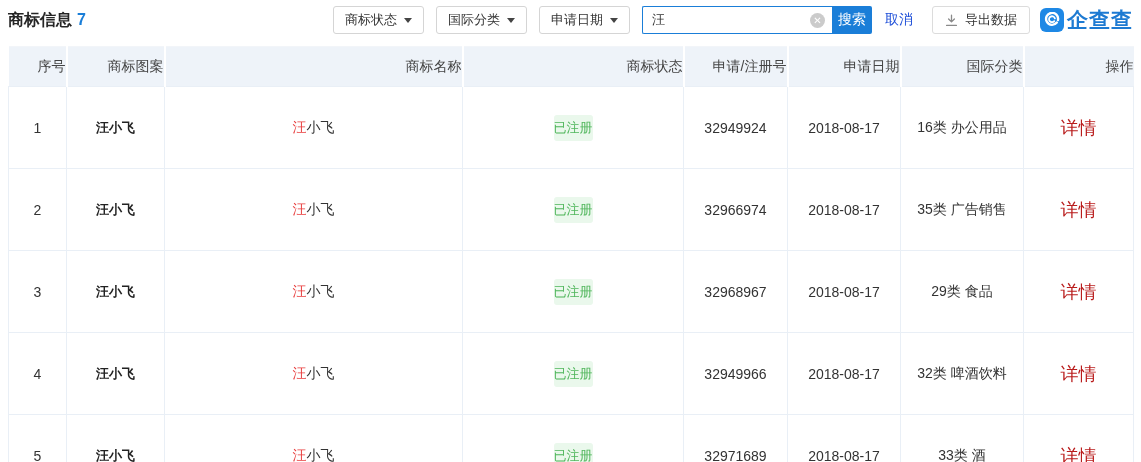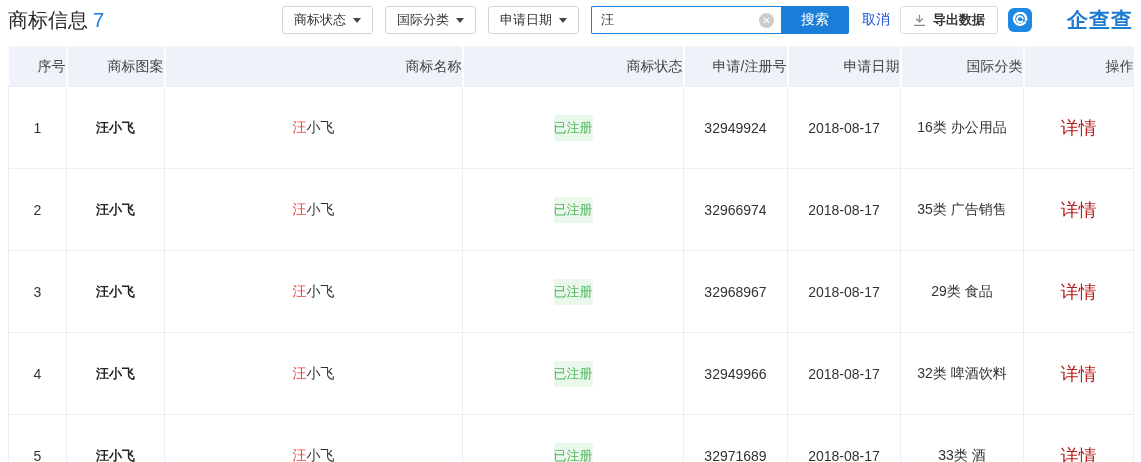--- a/index.html
+++ b/index.html
@@ -7,21 +7,21 @@
     width: 1141px; height: 462px; overflow: hidden;
     background: #fff;
     font-family: "Liberation Sans", "DejaVu Sans", sans-serif;
   }
   
   .topbar {
     height: 40px;
     display: flex; align-items: center;
     padding: 0 8px;
   }
-  .page-title { font-size: 20px; font-weight: normal; color: #262626; }
+  .page-title { font-size: 16px; font-weight: bold; color: #262626; }
   .page-title .count { color: #1a7ed8; margin-left: 5px; }
   .toolbar { margin-left: auto; display: flex; align-items: center; }
   .filter-btn {
     height: 28px; padding: 0 11px; margin-left: 12px;
     background: #fff; border: 1px solid #d5d5d5; border-radius: 3px;
     font-size: 13px; color: #333;
     display: flex; align-items: center; gap: 7px; cursor: pointer;
   }
   .caret {
     width: 0; height: 0;
@@ -41,33 +41,33 @@
     background: transparent;
   }
   .clear-icon {
     position: absolute; right: 7px; top: 6px;
     width: 15px; height: 15px; border-radius: 50%;
     background: #cbcbcb; color: #fff;
     font-size: 10px; line-height: 15px; text-align: center; font-weight: bold;
     cursor: pointer;
   }
   .search-btn {
-    width: 68px; height: 28px; border: none;
+    width: 40px; height: 28px; border: none;
     background: #1a7ed8; color: #fff; font-size: 14px;
     border-radius: 0 2px 2px 0; cursor: pointer;
     font-family: "Liberation Sans", "DejaVu Sans", sans-serif;
   }
   .cancel-link { margin-left: 13px; font-size: 14px; color: #1d4ed8; text-decoration: none; cursor: pointer; }
   .export-btn {
-    height: 28px; margin-left: 10px; padding: 0 12px;
+    height: 28px; margin-left: 19px; padding: 0 12px;
     background: #fff; border: 1px solid #dcdcdc; border-radius: 3px;
     font-size: 13px; color: #333;
-    display: flex; align-items: center; gap: 7px; cursor: pointer; font-weight: bold;
-  }
-  .logo { display: flex; align-items: center; margin-left: 10px; cursor: pointer; gap: 32px; }
+    display: flex; align-items: center; gap: 7px; cursor: pointer;
+  }
+  .logo { display: flex; align-items: center; margin-left: 10px; cursor: pointer; }
   .logo-mark {
     width: 24px; height: 24px; border-radius: 6px;
     background: #1e88e5; color: #fff;
     display: flex; align-items: center; justify-content: center;
   }
   .logo-mark svg { display: block; }
   .logo-text { font-size: 21px; font-weight: bold; color: #1d7ad2; margin-left: 3px; letter-spacing: 1px; }
   
   .tm-table {
     width: 1125px; margin: 6px 8px 0 8px;

